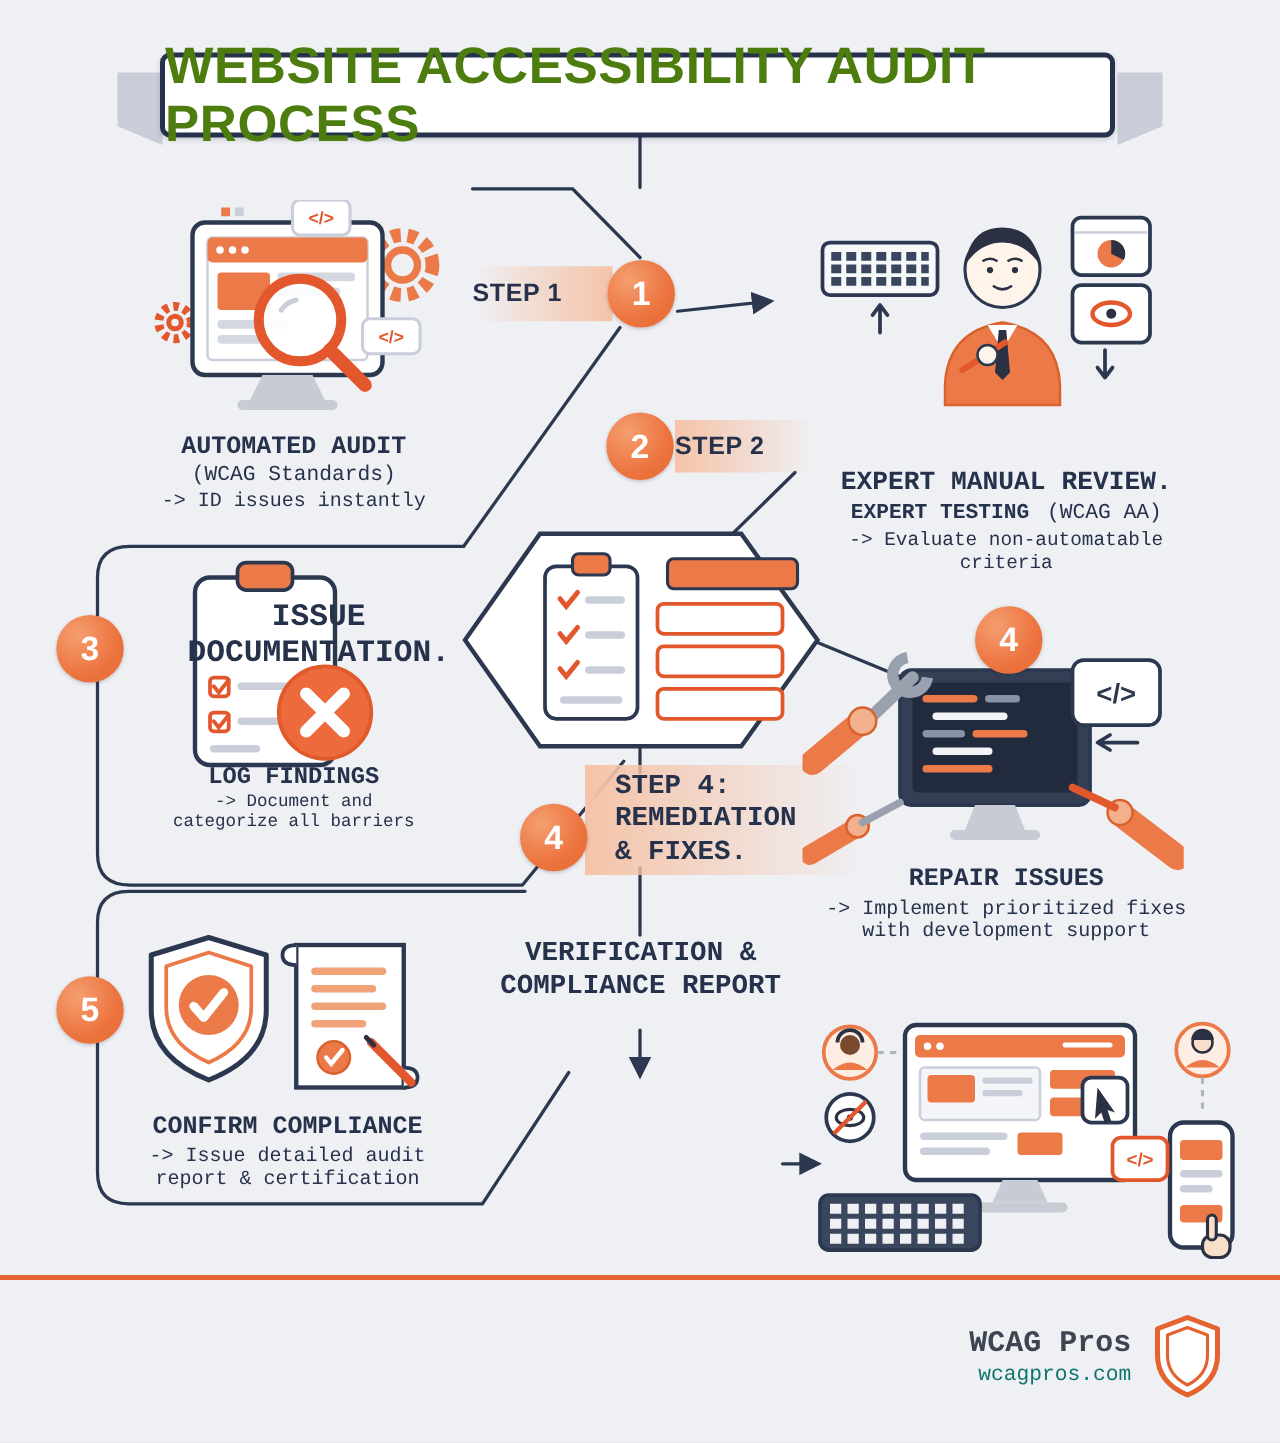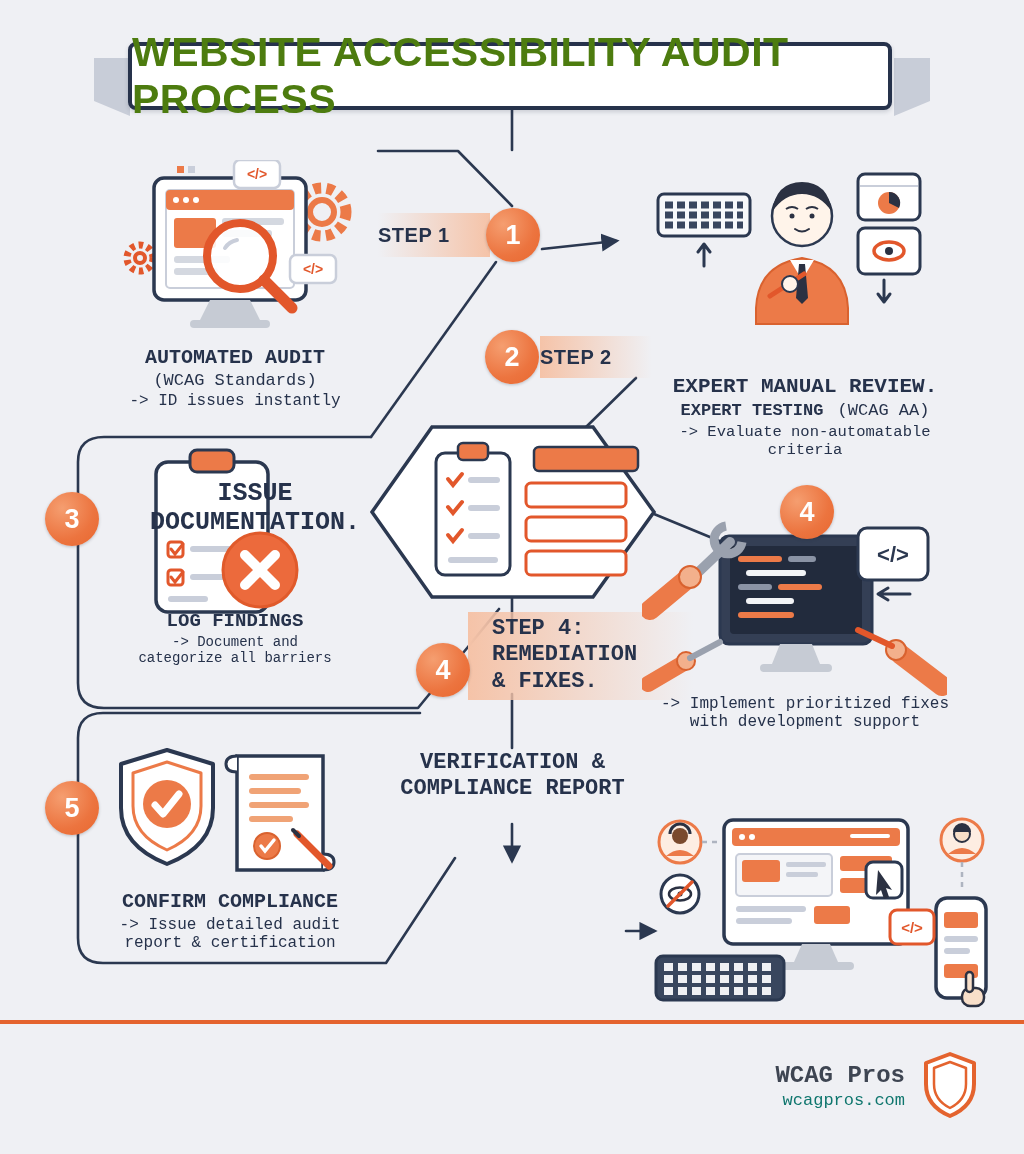--- a/index.html
+++ b/index.html
@@ -260,20 +260,21 @@
     <g>
       <rect x="216" y="14" width="70" height="52" rx="9" fill="#fff" stroke="#2B3850" stroke-width="3"></rect>
       <text x="251" y="48" text-anchor="middle" font-size="22" font-weight="bold" fill="#2B3850">&lt;/&gt;</text>
     </g>
     <path d="M268,80 L238,80 M246,74 L236,80 L246,86" stroke="#2B3850" stroke-width="3" fill="none" stroke-linecap="round" stroke-linejoin="round"></path>
   </svg>
   <div class="badge-circle" style="left:780px;top:485px;">
     <span>4</span>
   </div>
   <div class="txt center" style="left:650px;top:692px;width:310px;">
+    <div class="h1" style="font-size:20px;">REPAIR ISSUES</div>
     <div class="pre" style="font-size:16px;margin-top:3px;">-&gt; Implement prioritized fixes
 with development support</div>
   </div>
 
   <div class="badge-circle" style="left:45px;top:781px;">
     <span>5</span>
   </div>
   <svg class="illus" style="left:105px;top:742px" width="250" height="148" viewBox="0 0 250 148">
     <g>
       <path d="M62,8 L108,22 L108,66 Q108,104 62,122 Q16,104 16,66 L16,22 Z" fill="#fff" stroke="#2B3850" stroke-width="4" stroke-linejoin="round"></path>

